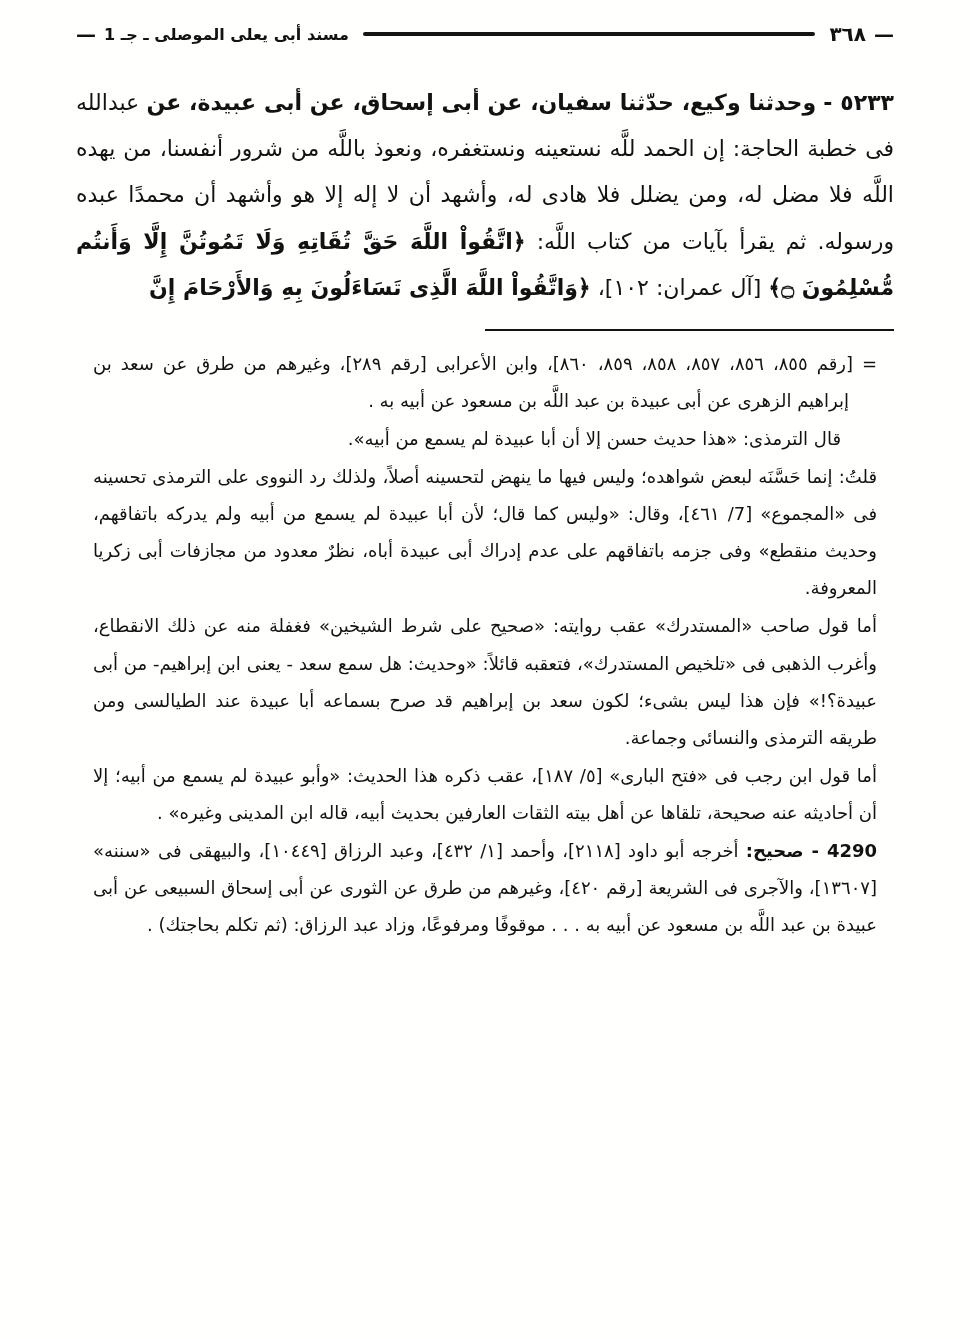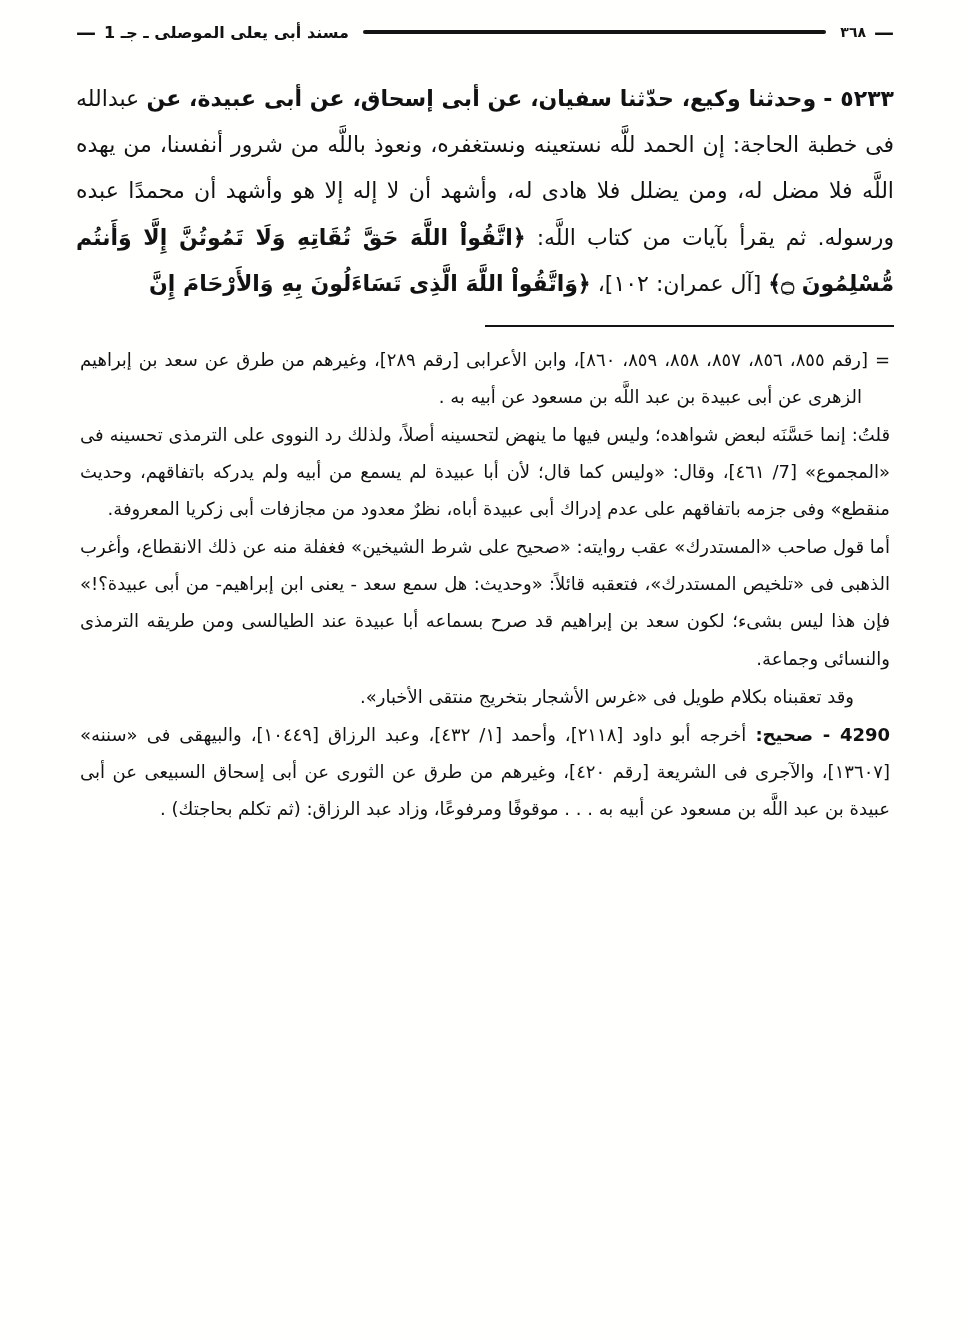--- a/index.html
+++ b/index.html
@@ -25,21 +25,21 @@
     align-items: center;
     gap: 6px;
     margin-bottom: 34px;
   }
   .hdr .edge-dash {
     font-weight: bold;
     font-size: 20px;
     line-height: 1;
   }
   .hdr .pagenum {
-    font-size: 14px;
+    font-size: 20px;
     font-weight: bold;
     letter-spacing: 1px;
     padding: 0 2px;
   }
   .hdr .rule {
     flex: 1;
     height: 4px;
     background: #141414;
     border-radius: 2px;
     margin: 0 6px;
@@ -71,21 +71,21 @@
     margin-top: 10px;
     margin-bottom: 14px;
   }
   
   .footnotes {
     font-size: 18px;
     line-height: 2.06;
     text-align: justify;
   }
   .footnotes p {
-    margin: 1px 4px;
+    margin: 1px 17px;
   }
   .hang {
     padding-right: 28px;
     text-indent: -28px;
   }
   .indent {
     text-indent: 36px;
   }
 </style>
 </head>
@@ -107,22 +107,23 @@
     <span>عبدالله فى خطبة الحاجة: إن الحمد للَّه نستعينه ونستغفره، ونعوذ باللَّه من شرور أنفسنا، من يهده اللَّه فلا مضل له، ومن يضلل فلا هادى له، وأشهد أن لا إله إلا هو وأشهد أن محمدًا عبده ورسوله. ثم يقرأ بآيات من كتاب اللَّه:</span>
     <span class="quran">﴿اتَّقُواْ اللَّهَ حَقَّ تُقَاتِهِ وَلَا تَمُوتُنَّ إِلَّا وَأَنتُم مُّسْلِمُونَ ۝﴾</span>
     <span>[آل عمران: ١٠٢]،</span>
     <span class="quran">﴿وَاتَّقُواْ اللَّهَ الَّذِى تَسَاءَلُونَ بِهِ وَالأَرْحَامَ إِنَّ</span>
   </p>
 
   <hr class="fn-sep">
 
   <div class="footnotes">
     <p class="hang">= [رقم ٨٥٥، ٨٥٦، ٨٥٧، ٨٥٨، ٨٥٩، ٨٦٠]، وابن الأعرابى [رقم ٢٨٩]، وغيرهم من طرق عن سعد بن إبراهيم الزهرى عن أبى عبيدة بن عبد اللَّه بن مسعود عن أبيه به .</p>
+    <p class="indent">قال الترمذى: «هذا حديث حسن إلا أن أبا عبيدة لم يسمع من أبيه».</p>
     <p>قلتُ: إنما حَسَّنَه لبعض شواهده؛ وليس فيها ما ينهض لتحسينه أصلاً، ولذلك رد النووى على الترمذى تحسينه فى «المجموع» [7/ ٤٦١]، وقال: «وليس كما قال؛ لأن أبا عبيدة لم يسمع من أبيه ولم يدركه باتفاقهم، وحديث منقطع» وفى جزمه باتفاقهم على عدم إدراك أبى عبيدة أباه، نظرٌ معدود من مجازفات أبى زكريا المعروفة.</p>
     <p>أما قول صاحب «المستدرك» عقب روايته: «صحيح على شرط الشيخين» فغفلة منه عن ذلك الانقطاع، وأغرب الذهبى فى «تلخيص المستدرك»، فتعقبه قائلاً: «وحديث: هل سمع سعد - يعنى ابن إبراهيم- من أبى عبيدة؟!» فإن هذا ليس بشىء؛ لكون سعد بن إبراهيم قد صرح بسماعه أبا عبيدة عند الطيالسى ومن طريقه الترمذى والنسائى وجماعة.</p>
-    <p class="indent">وقد تعقبناه بكلام طويل فى «غرس الأشجار بتخريج منتقى الأخبار».</p>
+    <p>أما قول ابن رجب فى «فتح البارى» [٥/ ١٨٧]، عقب ذكره هذا الحديث: «وأبو عبيدة لم يسمع من أبيه؛ إلا أن أحاديثه عنه صحيحة، تلقاها عن أهل بيته الثقات العارفين بحديث أبيه، قاله ابن المدينى وغيره» .</p>
     <p>
       <span class="bold">4290 - صحيح:</span>
       <span>أخرجه أبو داود [٢١١٨]، وأحمد [١/ ٤٣٢]، وعبد الرزاق [١٠٤٤٩]، والبيهقى فى «سننه» [١٣٦٠٧]، والآجرى فى الشريعة [رقم ٤٢٠]، وغيرهم من طرق عن الثورى عن أبى إسحاق السبيعى عن أبى عبيدة بن عبد اللَّه بن مسعود عن أبيه به . . . موقوفًا ومرفوعًا، وزاد عبد الرزاق: (ثم تكلم بحاجتك) .</span>
     </p>
   </div>
 
 </div>
 
 </body></html>

